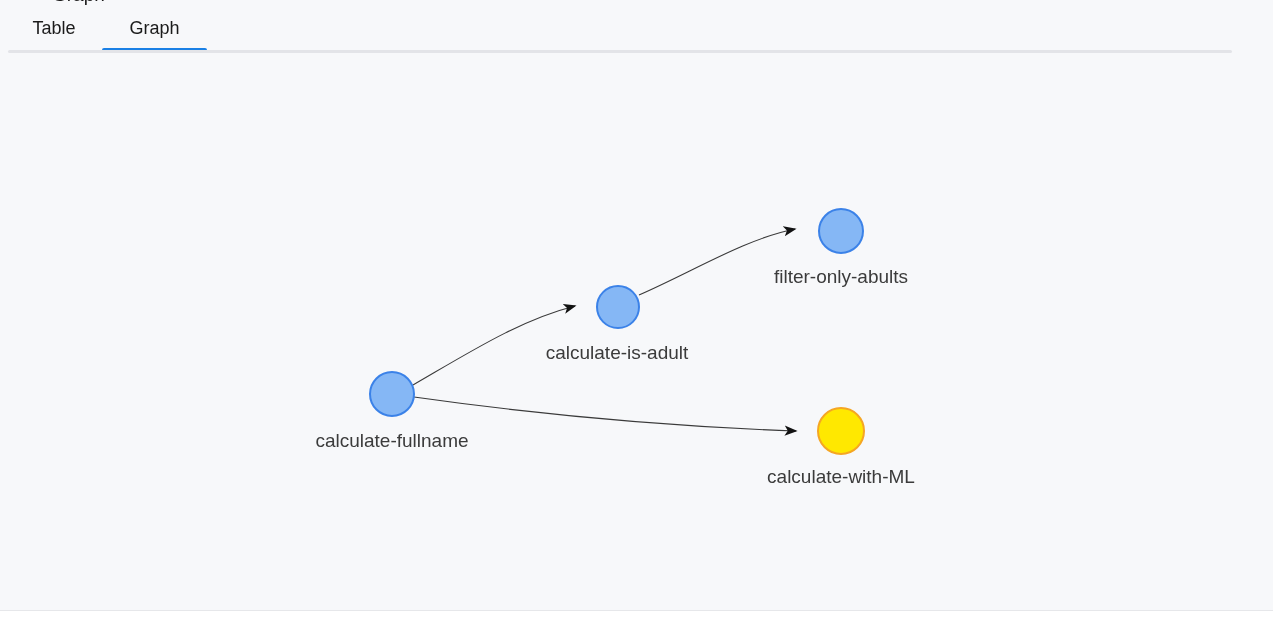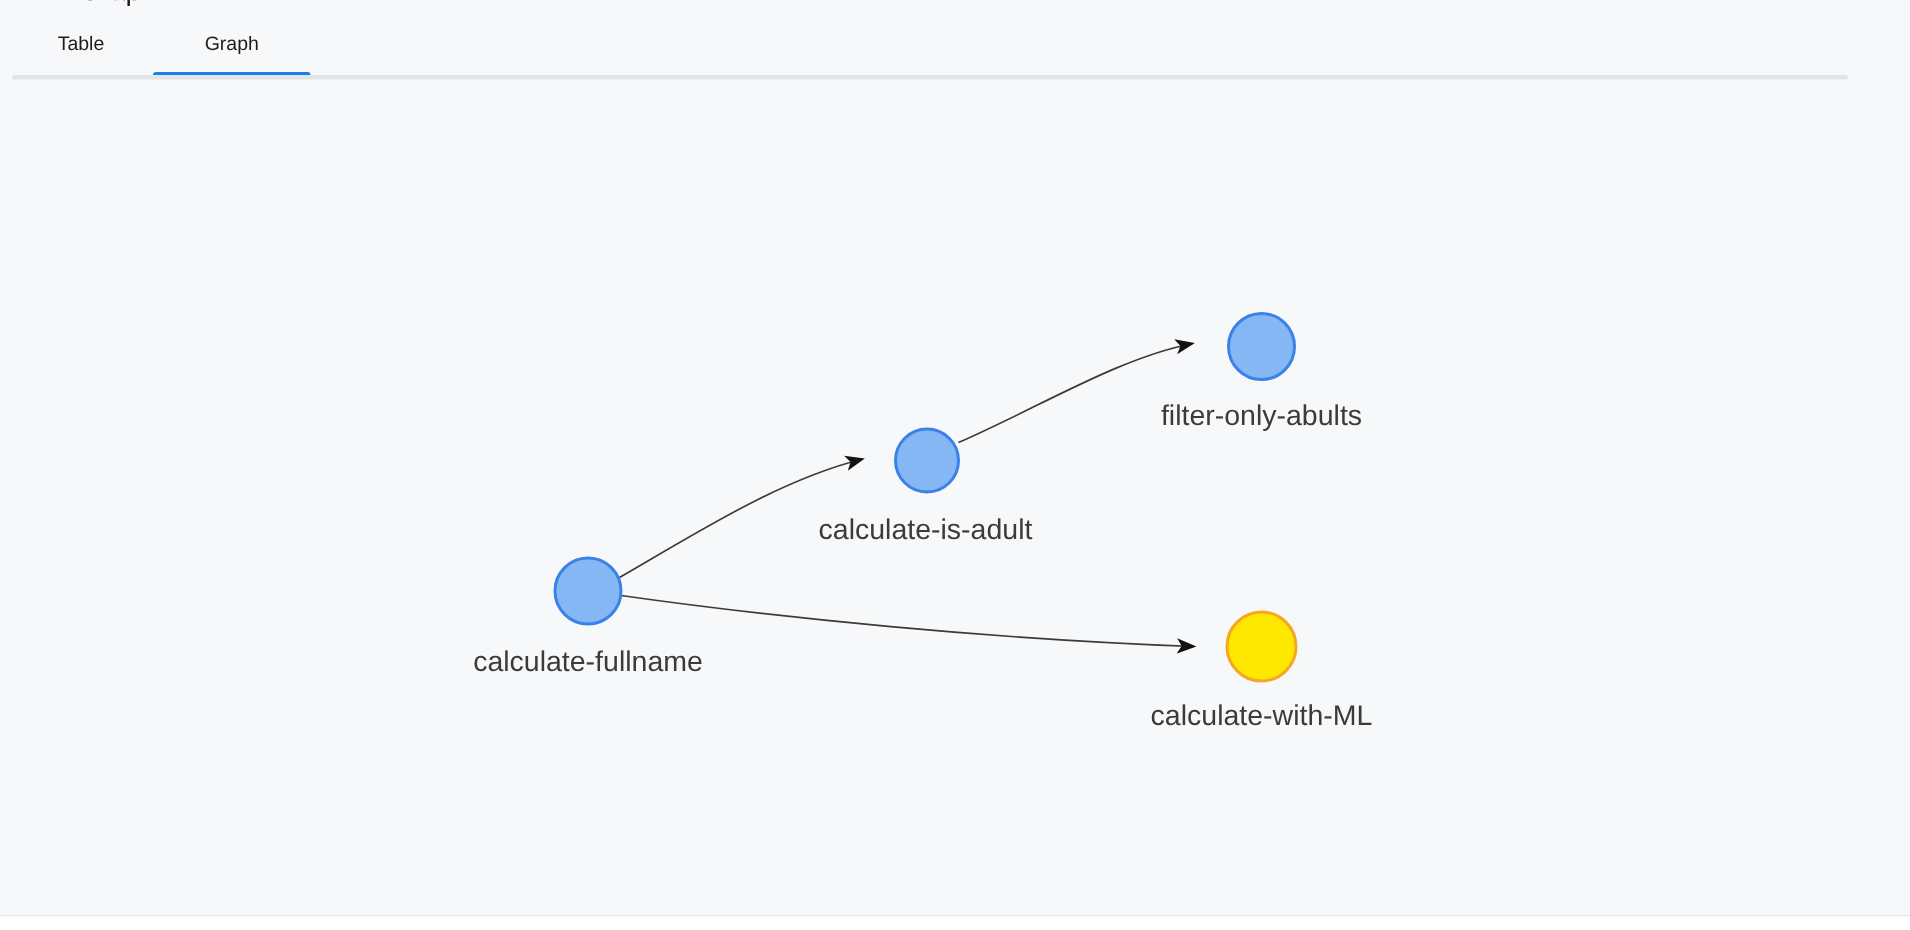--- a/index.html
+++ b/index.html
@@ -50,21 +50,21 @@
     height: 48px;
     display: flex;
     align-items: center;
   }
   .tab {
     position: relative;
     height: 48px;
     display: flex;
     align-items: center;
     justify-content: center;
-    font-size: 13px;
+    font-size: 18px;
     color: #1b1b1b;
     cursor: pointer;
     user-select: none;
     background: transparent;
     border: none;
     font-family: "Liberation Sans", sans-serif;
     padding: 0;
   }
   .tab-table { width: 96px; margin-left: 6px; }
   .tab-graph { width: 105px; }

